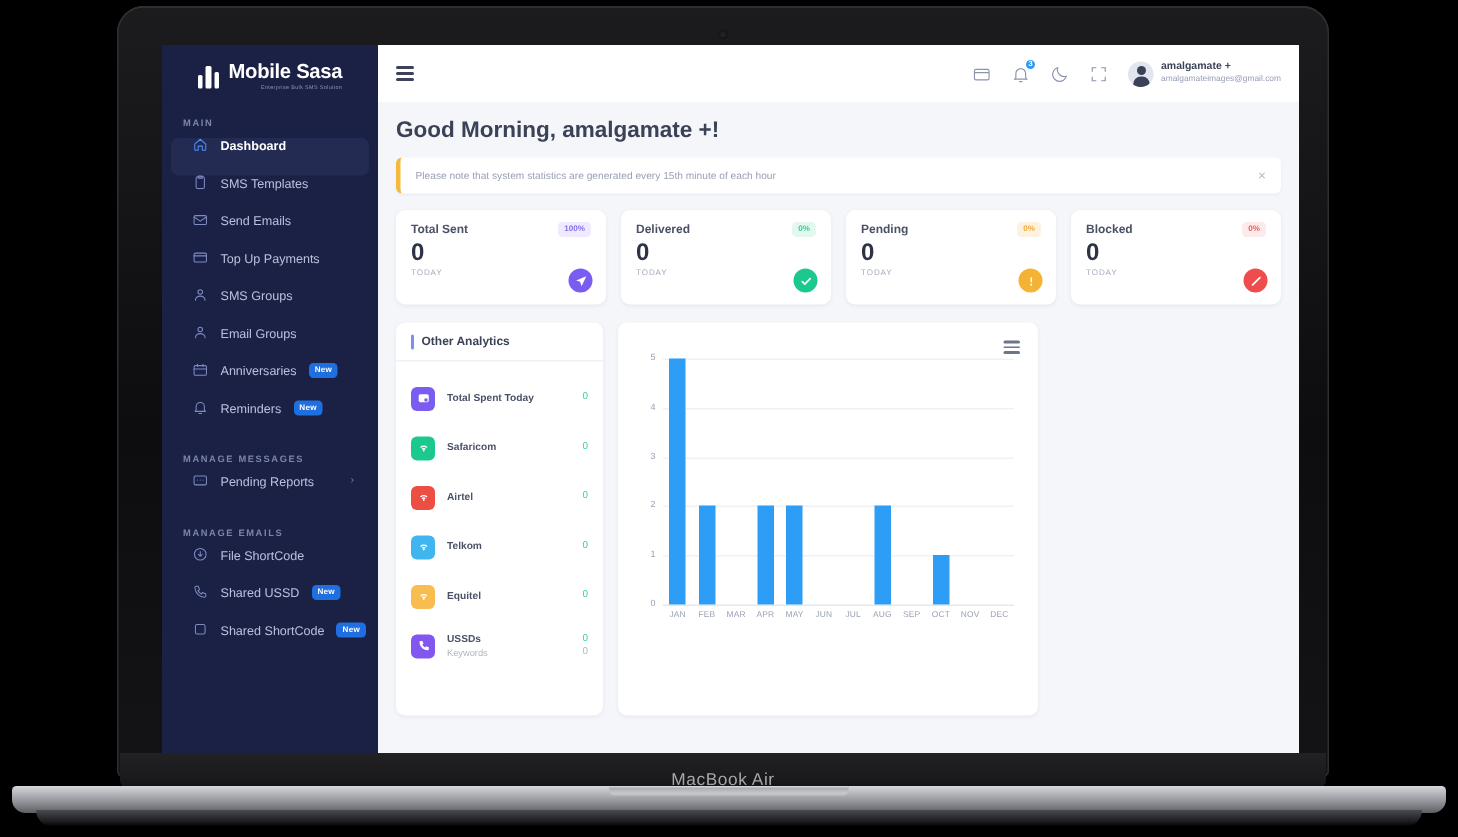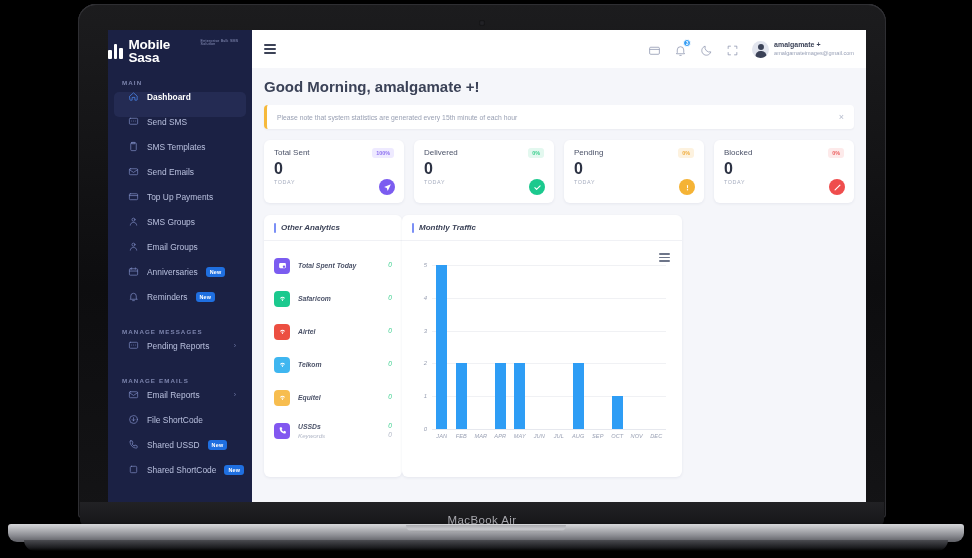--- a/index.html
+++ b/index.html
@@ -65,21 +65,21 @@
   }
   .brand {
     height: 38px; display: flex; align-items: center; justify-content: center; gap: 6px;
     padding-top: 4px;
   }
   .brand-bars { display: flex; align-items: flex-end; gap: 2px; height: 15px; }
   .brand-bars i { display: block; width: 3.5px; background: #fff; border-radius: 1px; }
   .brand-bars i:nth-child(1) { height: 9px; }
   .brand-bars i:nth-child(2) { height: 15px; }
   .brand-bars i:nth-child(3) { height: 11px; }
-  .brand-text { display: flex; flex-direction: row; line-height: 1; }
+  .brand-text { display: flex; flex-direction: column; line-height: 1; text-align: right; }
   .brand-name { font-size: 13.5px; font-weight: 700; letter-spacing: -.2px; color: #fff; }
   .brand-tag { font-size: 3.6px; color: #8e96bf; letter-spacing: .25px; margin-top: 2px; }
 
   .nav-section {
     font-size: 6.2px; letter-spacing: 1.1px; color: #7c84ad;
     padding: 11px 0 6px 14px; font-weight: 600; text-transform: uppercase;
   }
   .nav-item {
     display: flex; align-items: center; gap: 8px;
     height: 25px; padding: 0 10px 16px 14px; margin: 0 6px;
@@ -143,39 +143,39 @@
   }
   .alert-close { margin-left: auto; font-size: 9px; color: #b4bbcc; cursor: pointer; line-height: 1; }
 
   .cards { display: flex; gap: 10px; margin-bottom: 12px; }
   .card {
     flex: 1; background: #fff; border-radius: 6px; height: 63px;
     padding: 8px 10px; box-shadow: 0 1px 3px rgba(30,40,80,.07);
     position: relative;
   }
   .card-top { display: flex; align-items: flex-start; justify-content: space-between; }
-  .card-title { font-size: 8px; color: #4b5268; font-weight: 400; }
+  .card-title { font-size: 8px; color: #4b5268; font-weight: 700; }
   .pct { font-size: 5.4px; font-weight: 700; padding: 2px 4px; border-radius: 3px; }
   .pct.purple { background: #eeeaff; color: #8c6ff0; }
   .pct.green  { background: #e3f8ef; color: #3bcf8e; }
   .pct.orange { background: #fdf2df; color: #f0ad3d; }
   .pct.red    { background: #fdeaea; color: #ec5f5f; }
   .card-num { font-size: 16px; font-weight: 700; color: #2d3344; line-height: 1.05; margin-top: 3px; }
   .card-sub { font-size: 5.4px; color: #a6adbf; letter-spacing: .6px; margin-top: 1px; }
   .card-ic {
     position: absolute; right: 9px; bottom: 8px; width: 16px; height: 16px;
     border-radius: 50%; display: flex; align-items: center; justify-content: center;
   }
   .card-ic svg { width: 9px; height: 9px; }
   .ic-purple { background: #7b5cf0; }
   .ic-green  { background: #1bc98e; }
   .ic-orange { background: #f5b335; }
   .ic-red    { background: #ef4d4d; }
 
-  .panels { display: flex; gap: 0; font-style: italic; }
+  .panels { display: flex; gap: 10px; }
   .panel { background: #fff; border-radius: 6px; box-shadow: 0 1px 3px rgba(30,40,80,.07); overflow: hidden; }
   .panel-hd {
     height: 26px; display: flex; align-items: center; gap: 5px;
     padding: 0 10px; border-bottom: 1px solid #f0f1f5;
   }
   .panel-accent { width: 2px; height: 10px; background: #7b8ff5; border-radius: 1px; }
   .panel-title { font-size: 8px; font-weight: 700; color: #3b4257; }
 
   .p-analytics { width: 138px; height: 262px; }
   .p-traffic   { width: 280px; height: 262px; }
@@ -242,113 +242,94 @@
             <span class="ic">
               <svg viewBox="0 0 24 24" stroke-linecap="round" stroke-linejoin="round">
                 <path d="M4 11l8-7 8 7v8a1 1 0 0 1-1 1h-4v-6H9v6H5a1 1 0 0 1-1-1z"></path>
               </svg>
             </span>
             <span class="nav-label">Dashboard</span>
           </div>
           <div class="nav-item">
             <span class="ic">
               <svg viewBox="0 0 24 24" stroke-linecap="round" stroke-linejoin="round">
+                <rect x="6" y="4" width="12" height="17" rx="2"></rect>
+                <path d="M9 3h6v3H9z"></path>
+              </svg>
+            </span>
+            <span class="nav-label">SMS Templates</span>
+          </div>
+          <div class="nav-item">
+            <span class="ic">
+              <svg viewBox="0 0 24 24" stroke-linecap="round" stroke-linejoin="round">
+                <rect x="3" y="6" width="18" height="13" rx="2"></rect>
+                <path d="M3 8l9 6 9-6"></path>
+              </svg>
+            </span>
+            <span class="nav-label">Send Emails</span>
+          </div>
+          <div class="nav-item">
+            <span class="ic">
+              <svg viewBox="0 0 24 24" stroke-linecap="round" stroke-linejoin="round">
+                <rect x="3" y="6" width="18" height="13" rx="2"></rect>
+                <path d="M3 10h18"></path>
+              </svg>
+            </span>
+            <span class="nav-label">Top Up Payments</span>
+          </div>
+          <div class="nav-item">
+            <span class="ic">
+              <svg viewBox="0 0 24 24" stroke-linecap="round" stroke-linejoin="round">
+                <circle cx="12" cy="8" r="3.3"></circle>
+                <path d="M5 20c0-3.6 3.2-6 7-6s7 2.4 7 6"></path>
+              </svg>
+            </span>
+            <span class="nav-label">SMS Groups</span>
+          </div>
+          <div class="nav-item">
+            <span class="ic">
+              <svg viewBox="0 0 24 24" stroke-linecap="round" stroke-linejoin="round">
+                <circle cx="12" cy="8" r="3.3"></circle>
+                <path d="M5 20c0-3.6 3.2-6 7-6s7 2.4 7 6"></path>
+              </svg>
+            </span>
+            <span class="nav-label">Email Groups</span>
+          </div>
+          <div class="nav-item">
+            <span class="ic">
+              <svg viewBox="0 0 24 24" stroke-linecap="round" stroke-linejoin="round">
+                <rect x="3" y="6" width="18" height="14" rx="2"></rect>
+                <path d="M3 11h18M8 4v3M16 4v3"></path>
+              </svg>
+            </span>
+            <span class="nav-label">Anniversaries</span>
+            <span class="badge-new">New</span>
+          </div>
+          <div class="nav-item">
+            <span class="ic">
+              <svg viewBox="0 0 24 24" stroke-linecap="round" stroke-linejoin="round">
+                <path d="M18 16v-5a6 6 0 1 0-12 0v5l-1.5 2h15z"></path>
+                <path d="M10 21h4"></path>
+              </svg>
+            </span>
+            <span class="nav-label">Reminders</span>
+            <span class="badge-new">New</span>
+          </div>
+          <div class="nav-section">MANAGE MESSAGES</div>
+          <div class="nav-item">
+            <span class="ic">
+              <svg viewBox="0 0 24 24" stroke-linecap="round" stroke-linejoin="round">
                 <rect x="3" y="5" width="18" height="13" rx="2"></rect>
                 <path d="M8 11h.01M12 11h.01M16 11h.01"></path>
               </svg>
             </span>
-            <span class="nav-label">Send SMS</span>
-          </div>
-          <div class="nav-item">
-            <span class="ic">
-              <svg viewBox="0 0 24 24" stroke-linecap="round" stroke-linejoin="round">
-                <rect x="6" y="4" width="12" height="17" rx="2"></rect>
-                <path d="M9 3h6v3H9z"></path>
-              </svg>
-            </span>
-            <span class="nav-label">SMS Templates</span>
-          </div>
-          <div class="nav-item">
-            <span class="ic">
-              <svg viewBox="0 0 24 24" stroke-linecap="round" stroke-linejoin="round">
-                <rect x="3" y="6" width="18" height="13" rx="2"></rect>
-                <path d="M3 8l9 6 9-6"></path>
-              </svg>
-            </span>
-            <span class="nav-label">Send Emails</span>
-          </div>
-          <div class="nav-item">
-            <span class="ic">
-              <svg viewBox="0 0 24 24" stroke-linecap="round" stroke-linejoin="round">
-                <rect x="3" y="6" width="18" height="13" rx="2"></rect>
-                <path d="M3 10h18"></path>
-              </svg>
-            </span>
-            <span class="nav-label">Top Up Payments</span>
-          </div>
-          <div class="nav-item">
-            <span class="ic">
-              <svg viewBox="0 0 24 24" stroke-linecap="round" stroke-linejoin="round">
-                <circle cx="12" cy="8" r="3.3"></circle>
-                <path d="M5 20c0-3.6 3.2-6 7-6s7 2.4 7 6"></path>
-              </svg>
-            </span>
-            <span class="nav-label">SMS Groups</span>
-          </div>
-          <div class="nav-item">
-            <span class="ic">
-              <svg viewBox="0 0 24 24" stroke-linecap="round" stroke-linejoin="round">
-                <circle cx="12" cy="8" r="3.3"></circle>
-                <path d="M5 20c0-3.6 3.2-6 7-6s7 2.4 7 6"></path>
-              </svg>
-            </span>
-            <span class="nav-label">Email Groups</span>
-          </div>
-          <div class="nav-item">
-            <span class="ic">
-              <svg viewBox="0 0 24 24" stroke-linecap="round" stroke-linejoin="round">
-                <rect x="3" y="6" width="18" height="14" rx="2"></rect>
-                <path d="M3 11h18M8 4v3M16 4v3"></path>
-              </svg>
-            </span>
-            <span class="nav-label">Anniversaries</span>
-            <span class="badge-new">New</span>
-          </div>
-          <div class="nav-item">
-            <span class="ic">
-              <svg viewBox="0 0 24 24" stroke-linecap="round" stroke-linejoin="round">
-                <path d="M18 16v-5a6 6 0 1 0-12 0v5l-1.5 2h15z"></path>
-                <path d="M10 21h4"></path>
-              </svg>
-            </span>
-            <span class="nav-label">Reminders</span>
-            <span class="badge-new">New</span>
-          </div>
-          <div class="nav-section">MANAGE MESSAGES</div>
-          <div class="nav-item">
-            <span class="ic">
-              <svg viewBox="0 0 24 24" stroke-linecap="round" stroke-linejoin="round">
-                <rect x="3" y="5" width="18" height="13" rx="2"></rect>
-                <path d="M8 11h.01M12 11h.01M16 11h.01"></path>
-              </svg>
-            </span>
             <span class="nav-label">Pending Reports</span>
             <span class="chev">›</span>
           </div>
           <div class="nav-section">MANAGE EMAILS</div>
-          <div class="nav-item">
-            <span class="ic">
-              <svg viewBox="0 0 24 24" stroke-linecap="round" stroke-linejoin="round">
-                <rect x="3" y="6" width="18" height="13" rx="2"></rect>
-                <path d="M3 8l9 6 9-6"></path>
-              </svg>
-            </span>
-            <span class="nav-label">Email Reports</span>
-            <span class="chev">›</span>
-          </div>
           <div class="nav-item">
             <span class="ic">
               <svg viewBox="0 0 24 24" stroke-linecap="round" stroke-linejoin="round">
                 <circle cx="12" cy="12" r="8.5"></circle>
                 <path d="M12 8v7M9 12l3 3 3-3"></path>
               </svg>
             </span>
             <span class="nav-label">File ShortCode</span>
           </div>
           <div class="nav-item">
@@ -570,24 +551,20 @@
                 </div>
                 <div class="an-vals">
                   <div class="an-val">0</div>
                   <div class="an-val muted">0</div>
                 </div>
               </div>
             </div>
         </section>
 
         <section class="panel p-traffic">
-          <div class="panel-hd">
-            <span class="panel-accent"></span>
-            <span class="panel-title">Monthly Traffic</span>
-          </div>
           <div class="chart-wrap">
             <div class="chart-menu">
                 <span></span>
                 <span></span>
                 <span></span>
               </div>
             <div class="plot" id="plot-host">
                 <div class="gridline base" style="top: 100%;">
                   <span class="ylab">0</span>
                 </div>

